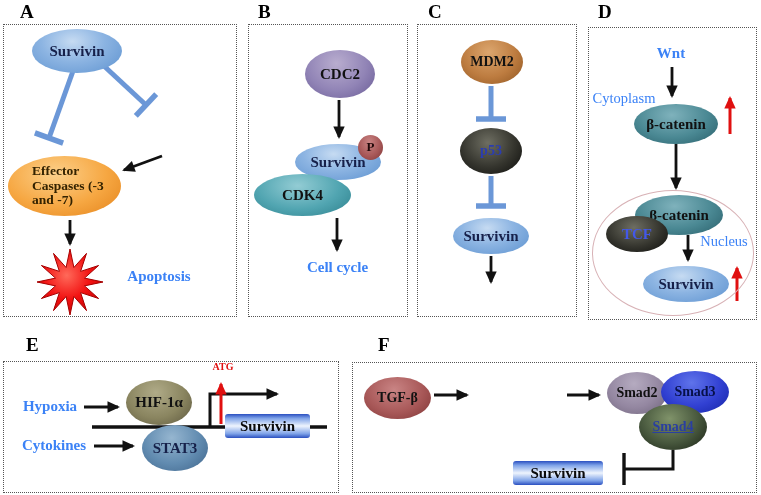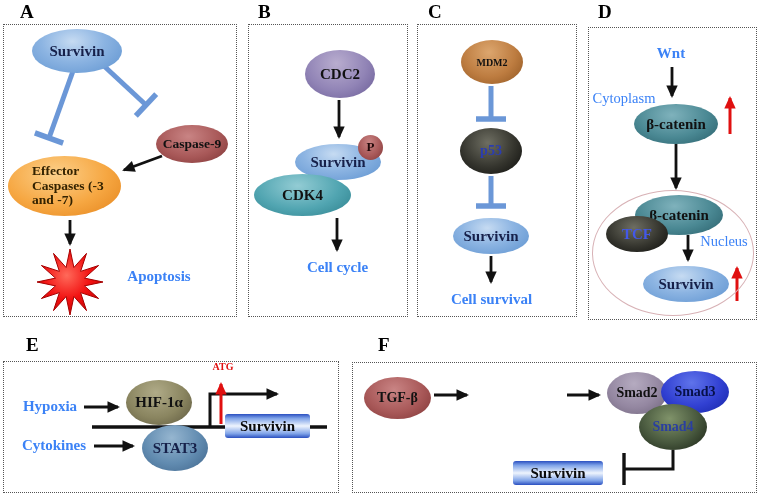--- a/index.html
+++ b/index.html
@@ -17,21 +17,21 @@
   .c-purple {background:radial-gradient(ellipse at 45% 28%, #b9adcf 0%, #9184b6 55%, #685a94 100%);}
   .c-teal   {background:radial-gradient(ellipse at 45% 28%, #93ccd4 0%, #51a5b1 55%, #2c7f8b 100%);}
   .c-brown  {background:radial-gradient(ellipse at 45% 28%, #dca66e 0%, #bd7c40 55%, #8d5420 100%);}
   .c-black  {background:radial-gradient(ellipse at 45% 32%, #6e6e62 0%, #35352e 55%, #0c0c0a 100%);text-align:right;}
   .c-dteal  {background:radial-gradient(ellipse at 45% 28%, #7fb2bc 0%, #4a8893 55%, #285d68 100%);text-align:center;}
   .c-olive  {background:radial-gradient(ellipse at 45% 28%, #b0ab88 0%, #8a8560 55%, #5a553c 100%);}
   .c-steel  {background:radial-gradient(ellipse at 45% 28%, #96b6d0 0%, #618bb0 55%, #3d6288 100%);}
   .c-ogreen {background:radial-gradient(ellipse at 45% 28%, #aebc75 0%, #81954b 55%, #57692e 100%);}
   .c-gpurple{background:radial-gradient(ellipse at 45% 28%, #b5abc0 0%, #9487a1 55%, #6c6178 100%);}
   .c-bblue  {background:radial-gradient(ellipse at 45% 28%, #5f73ea 0%, #3140d2 55%, #1422a2 100%);}
-  .c-dgreen {background:radial-gradient(ellipse at 45% 32%, #80936a 0%, #47573d 55%, #161e12 100%);}
+  .c-dgreen {background:radial-gradient(ellipse at 45% 32%, #80936a 0%, #47573d 55%, #161e12 100%);text-decoration:underline;}
   .genebox{position:absolute;display:flex;align-items:center;justify-content:center;font-weight:bold;
            color:#0a0a0a;font-size:15px;border-radius:3px;
            background:linear-gradient(180deg,#2a4fc0 0%,#7fa3e8 18%,#eef4fd 50%,#7fa3e8 82%,#2a4fc0 100%);}
   .nucleus{position:absolute;border:1.5px solid #d8b2b6;border-radius:50%;background:transparent;}
 </style>
 </head>
 <body>
 
 <div id="fig">
 
@@ -94,34 +94,32 @@
     <line x1="92" y1="427" x2="327" y2="427" stroke="#111" stroke-width="3.5"></line>
     <path d="M210,427 L210,394 L277,394" fill="none" stroke="#111" stroke-width="3" marker-end="url(#arrB)"></path>
     <line x1="221" y1="424" x2="221" y2="384" stroke="#e01010" stroke-width="3" marker-end="url(#arrR)"></line>
 
     <line x1="434" y1="395" x2="467" y2="395" stroke="#111" stroke-width="3" marker-end="url(#arrB)"></line>
     <line x1="567" y1="395" x2="599" y2="395" stroke="#111" stroke-width="3" marker-end="url(#arrB)"></line>
     <path d="M673,450 L673,469 L624,469" fill="none" stroke="#111" stroke-width="3" marker-end="url(#tbarBlk)"></path>
   </svg>
 
   <div class="node c-blue" style="left:32px;top:29px;width:90px;height:44px;font-size:15px;color:#16204a;">Survivin</div>
-  <div class="node c-maroon" style="left:156px;top:125px;width:72px;height:38px;font-size:13.5px;">Caspase-9</div>
   <div class="node c-orange" style="left:8px;top:156px;width:113px;height:60px;font-size:13.5px;color:#332200;justify-content:flex-start;text-align:left;padding-left:24px;box-sizing:border-box;">Effector Caspases (-3 and -7)</div>
   <div class="lbl" style="left:120px;top:268px;width:78px;font-size:15px;">Apoptosis</div>
 
   <div class="node c-purple" style="left:305px;top:50px;width:70px;height:48px;font-size:15px;">CDC2</div>
   <div class="node c-blue" style="left:295px;top:144px;width:86px;height:36px;font-size:15px;color:#16204a;">Survivin</div>
   <div class="node c-maroon" style="left:358px;top:135px;width:25px;height:25px;font-size:13px;color:#200808;">P</div>
   <div class="node c-teal" style="left:254px;top:174px;width:97px;height:42px;font-size:15px;">CDK4</div>
   <div class="lbl" style="left:295px;top:259px;width:85px;font-size:15px;">Cell cycle</div>
 
-  <div class="node c-brown" style="left:461px;top:40px;width:62px;height:44px;font-size:10px;">MDM2</div>
+  <div class="node c-brown" style="left:461px;top:40px;width:62px;height:44px;font-size:14px;">MDM2</div>
   <div class="node c-black" style="left:460px;top:128px;width:62px;height:46px;font-size:14px;color:#2b3db0;">p53</div>
   <div class="node c-blue" style="left:453px;top:218px;width:76px;height:36px;font-size:15px;color:#16204a;">Survivin</div>
-  <div class="lbl" style="left:440px;top:291px;width:103px;font-size:15px;">Cell survival</div>
 
   <div class="lbl" style="left:650px;top:45px;width:42px;font-size:15px;">Wnt</div>
   <div class="lbl" style="left:588px;top:91px;width:72px;font-size:14.5px;font-weight:normal;">Cytoplasm</div>
   <div class="node c-dteal" style="left:634px;top:104px;width:84px;height:40px;font-size:15px;">β-catenin</div>
   <div class="nucleus" style="left:592px;top:190px;width:160px;height:124px;"></div>
   <div class="node c-dteal" style="left:635px;top:195px;width:88px;height:40px;font-size:15px;">β-catenin</div>
   <div class="node c-black" style="left:606px;top:216px;width:62px;height:36px;font-size:15px;color:#4358e8;">TCF</div>
   <div class="lbl" style="left:693px;top:234px;width:62px;font-size:14.5px;font-weight:normal;">Nucleus</div>
   <div class="node c-blue" style="left:643px;top:266px;width:86px;height:36px;font-size:15px;color:#16204a;">Survivin</div>
 

